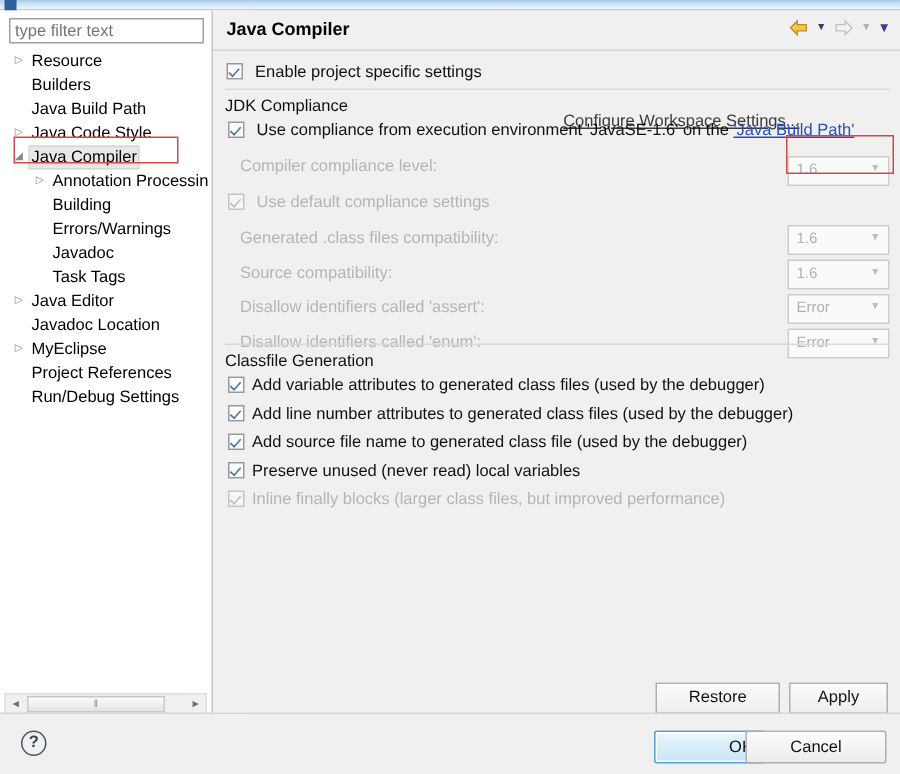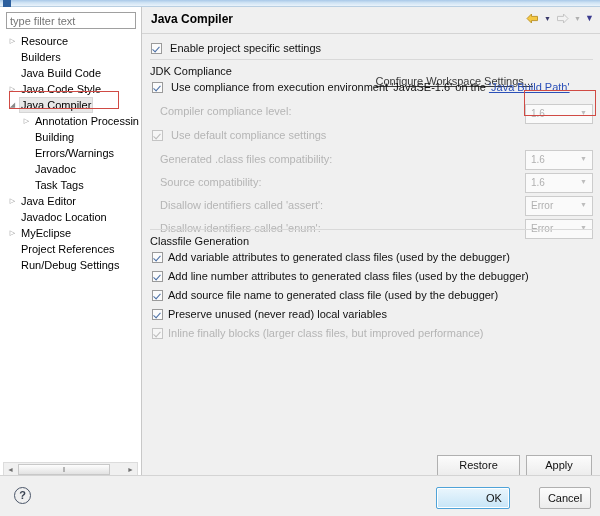--- a/index.html
+++ b/index.html
@@ -386,21 +386,21 @@
     color: #111111;
     text-align: center;
     line-height: 20px;
     box-shadow: 0 0 0 1px #ffffff inset;
     cursor: default;
     padding-left: 42px;
   }
   #cancel-button {
     position: absolute;
     right: 9px; top: 11px;
-    width: 52px; height: 22px;
+    width: 94px; height: 22px;
     border: 1px solid #b0b0b0;
     border-radius: 2px;
     background: linear-gradient(to bottom, #fcfcfc, #ececec);
     box-sizing: border-box;
     font-family: "Liberation Sans", sans-serif;
     font-size: 11px;
     color: #111111;
     text-align: center;
     line-height: 20px;
     cursor: default;
@@ -415,21 +415,21 @@
     <div class="titlebar-icon"></div>
   </div>
 
   <div class="left-pane">
     <div class="filter-wrap">
       <input class="filter-input" type="text" placeholder="type filter text" style="">
     </div>
     <div class="tree" id="tree">
         <div class="tree-row indent1"><span class="tw">▷</span><span class="tree-label">Resource</span></div>
         <div class="tree-row indent1"><span class="tw"></span><span class="tree-label">Builders</span></div>
-        <div class="tree-row indent1"><span class="tw"></span><span class="tree-label">Java Build Code</span></div>
+        <div class="tree-row indent1"><span class="tw"></span><span class="tree-label">Java Build Path</span></div>
         <div class="tree-row indent1"><span class="tw">▷</span><span class="tree-label">Java Code Style</span></div>
         <div class="tree-row indent1 selected"><span class="tw">◢</span><span class="tree-label">Java Compiler</span></div>
         <div class="tree-row indent2"><span class="tw">▷</span><span class="tree-label">Annotation Processin</span></div>
         <div class="tree-row indent2"><span class="tw"></span><span class="tree-label">Building</span></div>
         <div class="tree-row indent2"><span class="tw"></span><span class="tree-label">Errors/Warnings</span></div>
         <div class="tree-row indent2"><span class="tw"></span><span class="tree-label">Javadoc</span></div>
         <div class="tree-row indent2"><span class="tw"></span><span class="tree-label">Task Tags</span></div>
         <div class="tree-row indent1"><span class="tw">▷</span><span class="tree-label">Java Editor</span></div>
         <div class="tree-row indent1"><span class="tw"></span><span class="tree-label">Javadoc Location</span></div>
         <div class="tree-row indent1"><span class="tw">▷</span><span class="tree-label">MyEclipse</span></div>

